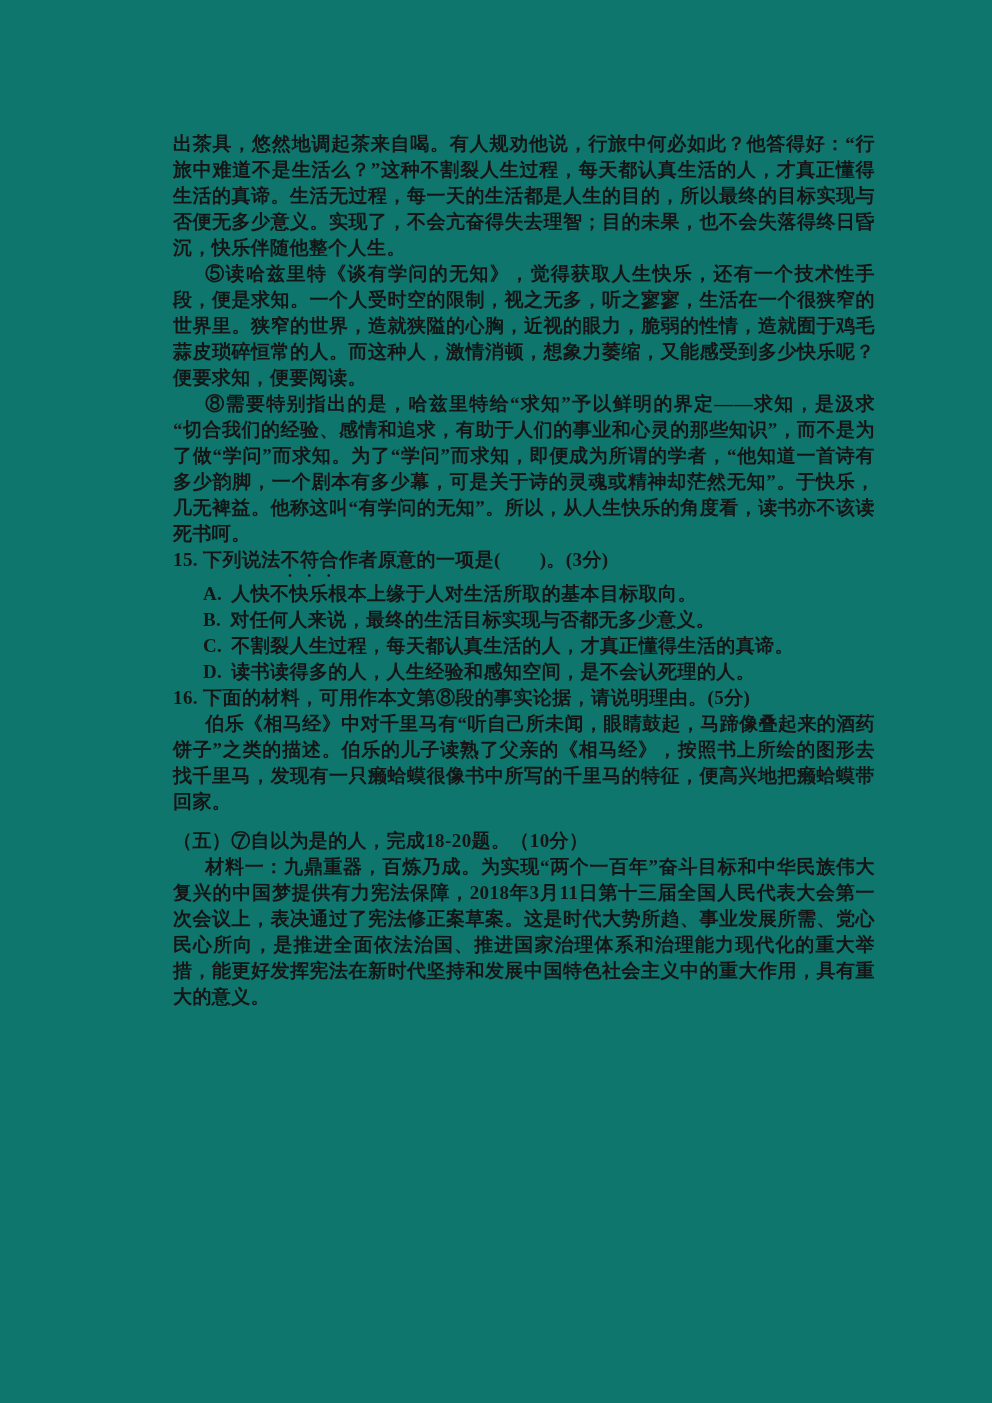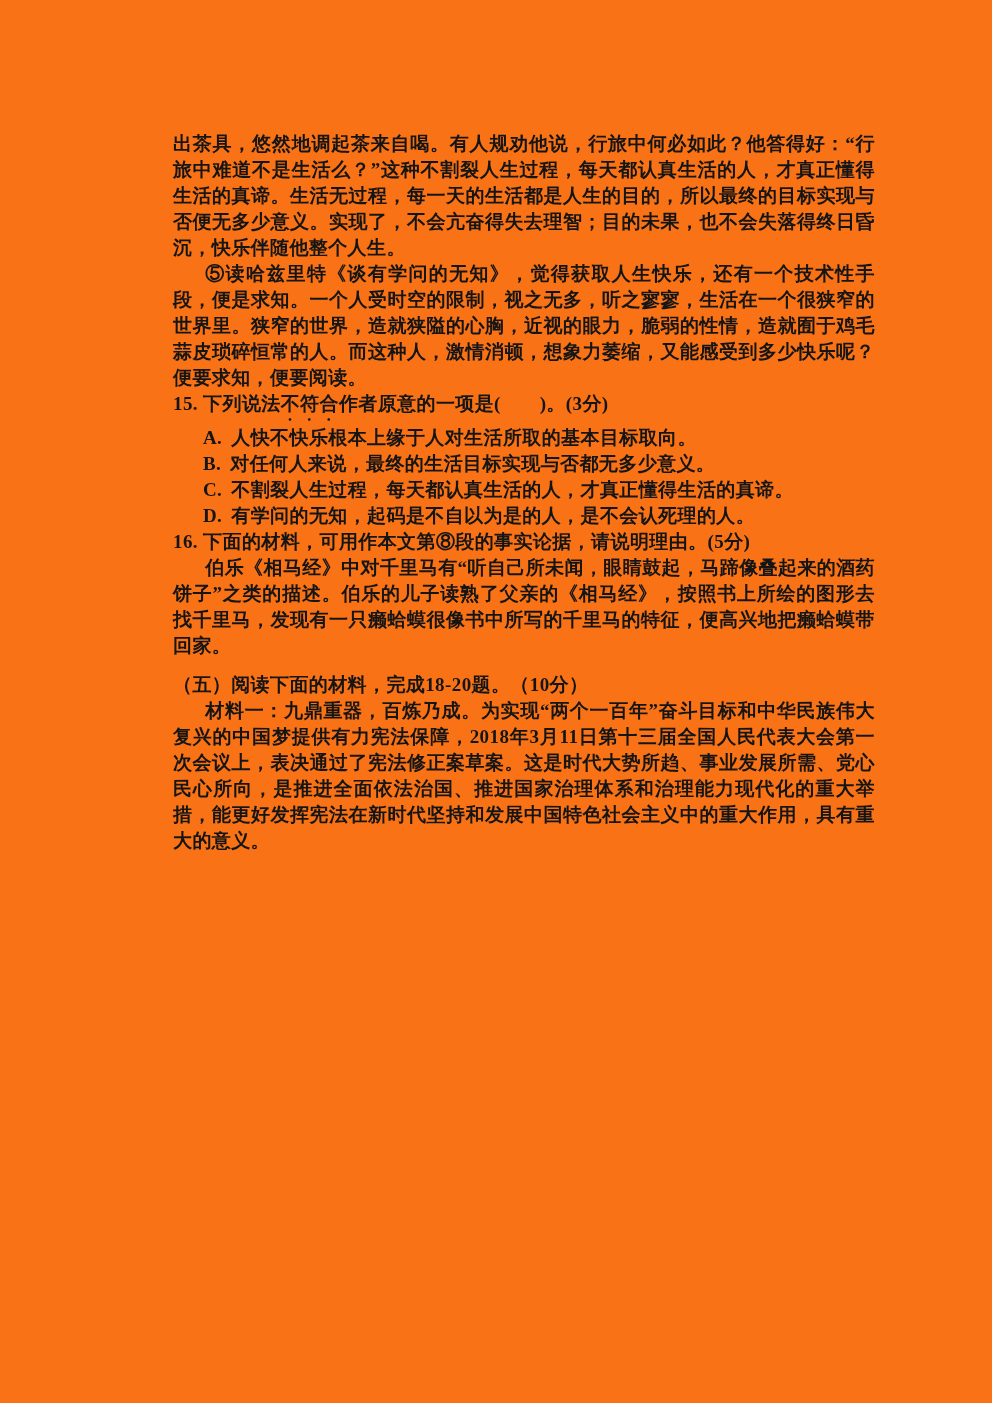--- a/index.html
+++ b/index.html
@@ -4,21 +4,21 @@
 <style>
   html, body {
     margin: 0;
     padding: 0;
     background: #ffffff;
   }
   .page {
     position: relative;
     width: 992px;
     height: 1403px;
-    background: #f97316;
+    background: #0f766e;
     overflow: hidden;
     font-family: "Liberation Serif", serif;
     color: #151515;
   }
   .content {
     position: absolute;
     left: 173px;
     top: 131px;
     width: 702px;
     font-size: 19px;
@@ -43,48 +43,49 @@
   .section-gap { margin-top: 13px; }
 </style>
 </head>
 <body>
 
 <div class="page">
   <div class="content">
 
     <p>出茶具，悠然地调起茶来自喝。有人规劝他说，行旅中何必如此？他答得好：“行旅中难道不是生活么？”这种不割裂人生过程，每天都认真生活的人，才真正懂得生活的真谛。生活无过程，每一天的生活都是人生的目的，所以最终的目标实现与否便无多少意义。实现了，不会亢奋得失去理智；目的未果，也不会失落得终日昏沉，快乐伴随他整个人生。</p>
     <p class="indent">⑤读哈兹里特《谈有学问的无知》，觉得获取人生快乐，还有一个技术性手段，便是求知。一个人受时空的限制，视之无多，听之寥寥，生活在一个很狭窄的世界里。狭窄的世界，造就狭隘的心胸，近视的眼力，脆弱的性情，造就囿于鸡毛蒜皮琐碎恒常的人。而这种人，激情消顿，想象力萎缩，又能感受到多少快乐呢？便要求知，便要阅读。</p>
+    <p class="indent">⑧需要特别指出的是，哈兹里特给“求知”予以鲜明的界定——求知，是汲求“切合我们的经验、感情和追求，有助于人们的事业和心灵的那些知识”，而不是为了做“学问”而求知。为了“学问”而求知，即便成为所谓的学者，“他知道一首诗有多少韵脚，一个剧本有多少幕，可是关于诗的灵魂或精神却茫然无知”。于快乐，几无裨益。他称这叫“有学问的无知”。所以，从人生快乐的角度看，读书亦不该读死书呵。</p>
 
     <div>
       <p class="q-stem"><span>15. 下列说法</span><span class="emph">不符合</span><span>作者原意的一项是(　　)。(3分)</span></p>
       <div class="options">
         <div class="option">
           <span class="opt-label">A.</span>
           <span class="opt-text">人快不快乐根本上缘于人对生活所取的基本目标取向。</span>
         </div>
         <div class="option">
           <span class="opt-label">B.</span>
           <span class="opt-text">对任何人来说，最终的生活目标实现与否都无多少意义。</span>
         </div>
         <div class="option">
           <span class="opt-label">C.</span>
           <span class="opt-text">不割裂人生过程，每天都认真生活的人，才真正懂得生活的真谛。</span>
         </div>
         <div class="option">
           <span class="opt-label">D.</span>
-          <span class="opt-text">有学问的无知，起码是不自以为是的人，是不会认死理的人。</span>
+          <span class="opt-text">读书读得多的人，人生经验和感知空间，是不会认死理的人。</span>
         </div>
       </div>
     </div>
 
     <div>
       <p class="q-stem">16. 下面的材料，可用作本文第⑧段的事实论据，请说明理由。(5分)</p>
       <p class="indent">伯乐《相马经》中对千里马有“听自己所未闻，眼睛鼓起，马蹄像叠起来的酒药饼子”之类的描述。伯乐的儿子读熟了父亲的《相马经》，按照书上所绘的图形去找千里马，发现有一只癞蛤蟆很像书中所写的千里马的特征，便高兴地把癞蛤蟆带回家。</p>
     </div>
 
 
     <div class="section-gap">
-      <p class="q-stem">（五）阅读下面的材料，完成18-20题。（10分）</p>
+      <p class="q-stem">（五）⑦自以为是的人，完成18-20题。（10分）</p>
       <p class="indent">材料一：九鼎重器，百炼乃成。为实现“两个一百年”奋斗目标和中华民族伟大复兴的中国梦提供有力宪法保障，2018年3月11日第十三届全国人民代表大会第一次会议上，表决通过了宪法修正案草案。这是时代大势所趋、事业发展所需、党心民心所向，是推进全面依法治国、推进国家治理体系和治理能力现代化的重大举措，能更好发挥宪法在新时代坚持和发展中国特色社会主义中的重大作用，具有重大的意义。</p>
     </div>
 
   </div>
 </div>
 
 </body></html>

